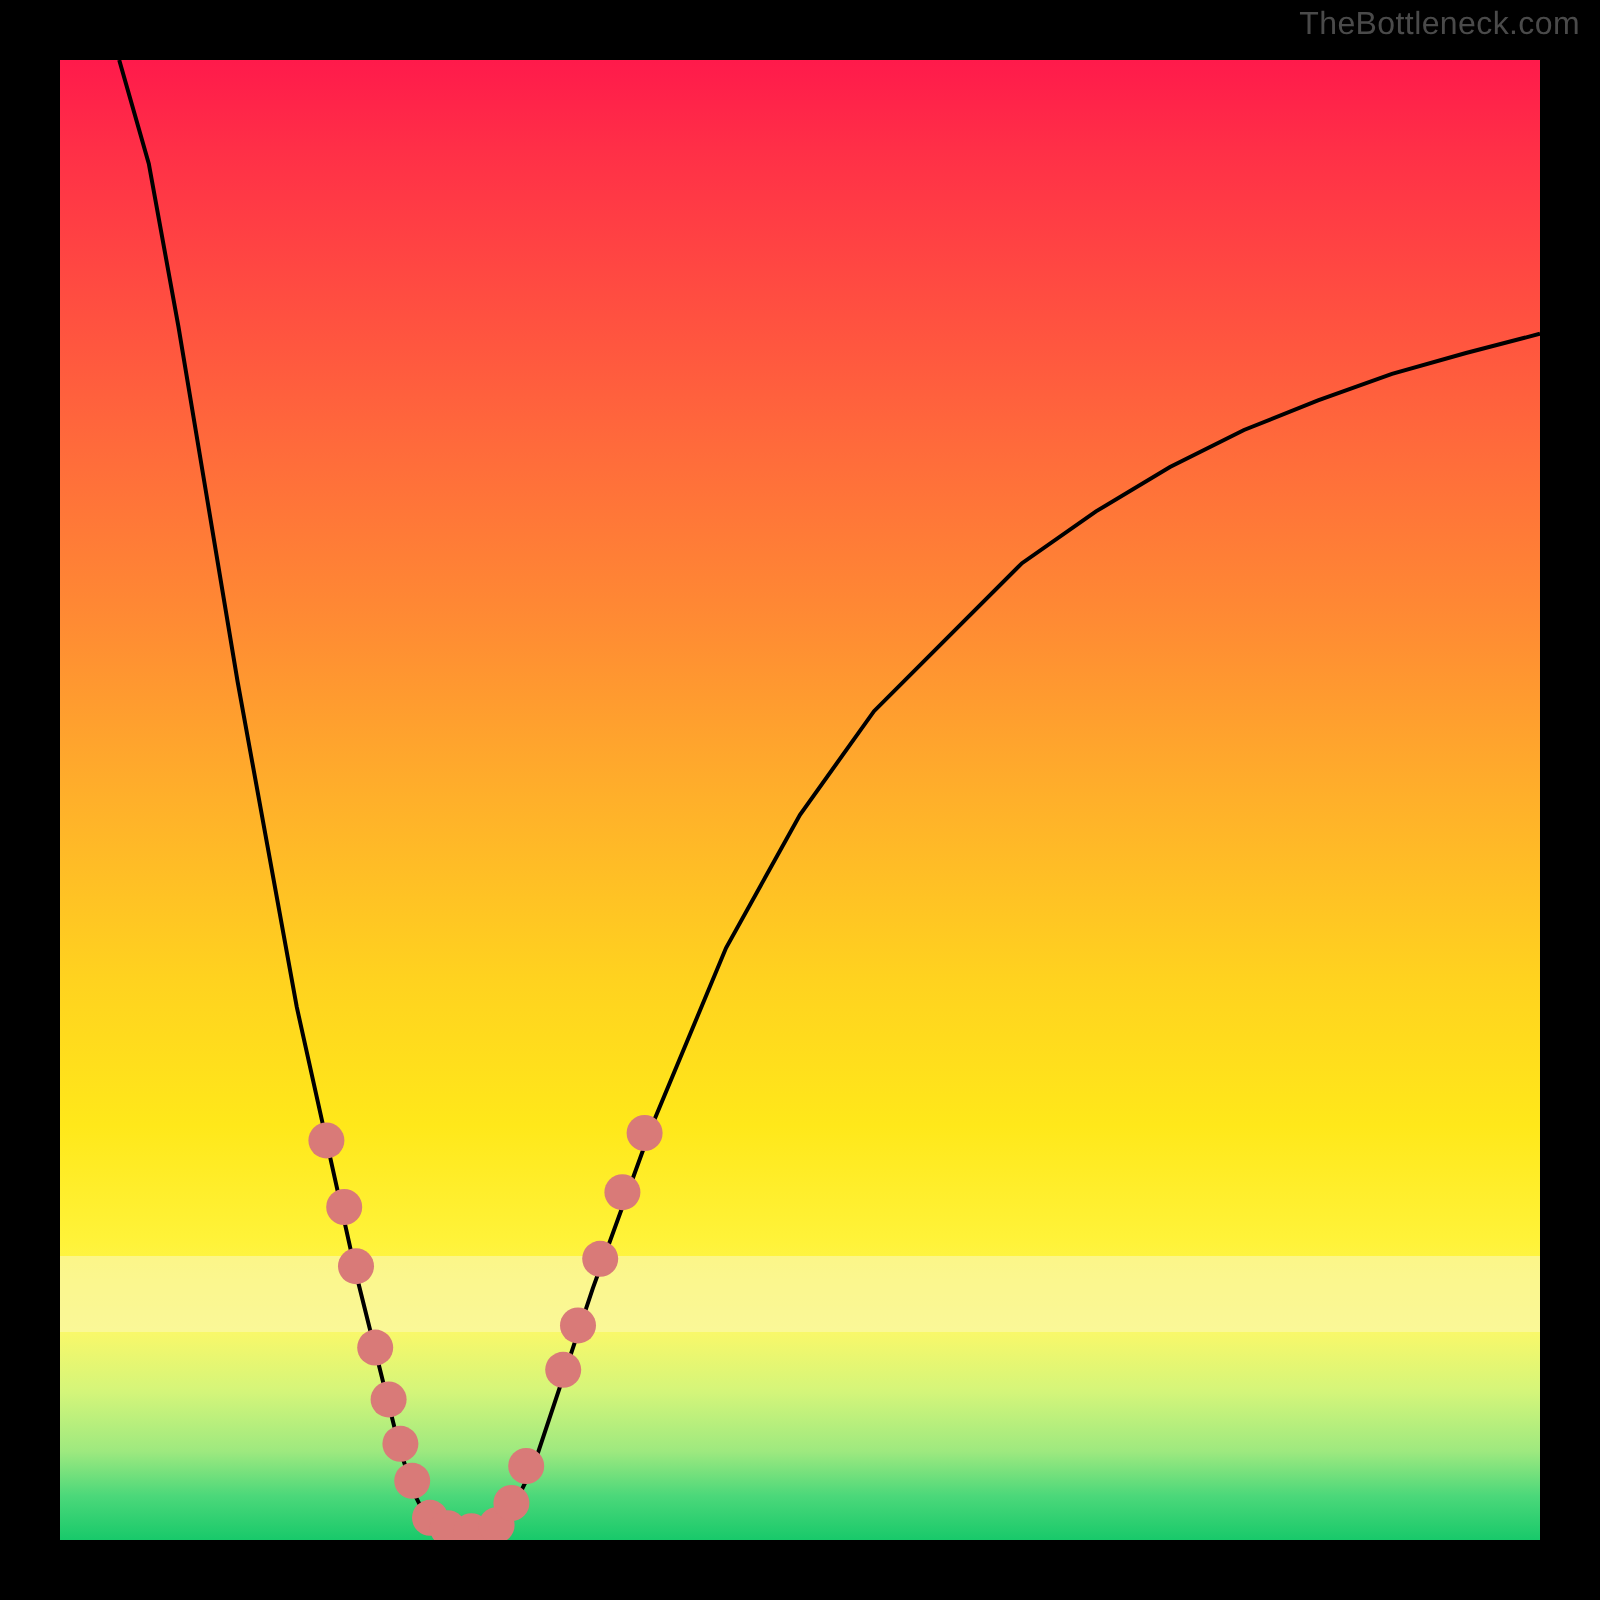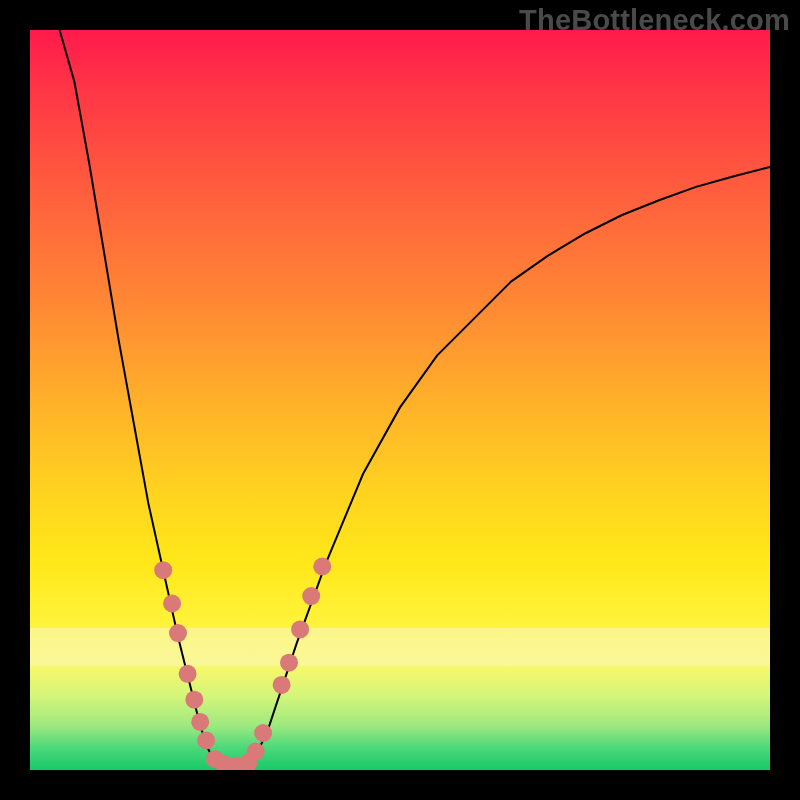--- a/index.html
+++ b/index.html
@@ -15,22 +15,22 @@
     position: relative;
     width: 800px;
     height: 800px;
     background: #000;
   }
   .watermark {
     position: absolute;
     top: 4px;
     right: 10px;
     color: #4a4a4a;
-    font-size: 29px;
-    font-weight: 700;
+    font-size: 16px;
+    font-weight: 400;
     letter-spacing: 0.2px;
     z-index: 5;
   }
   .plot-area {
     position: absolute;
     left: 30px;
     top: 30px;
     width: 740px;
     height: 740px;
     

